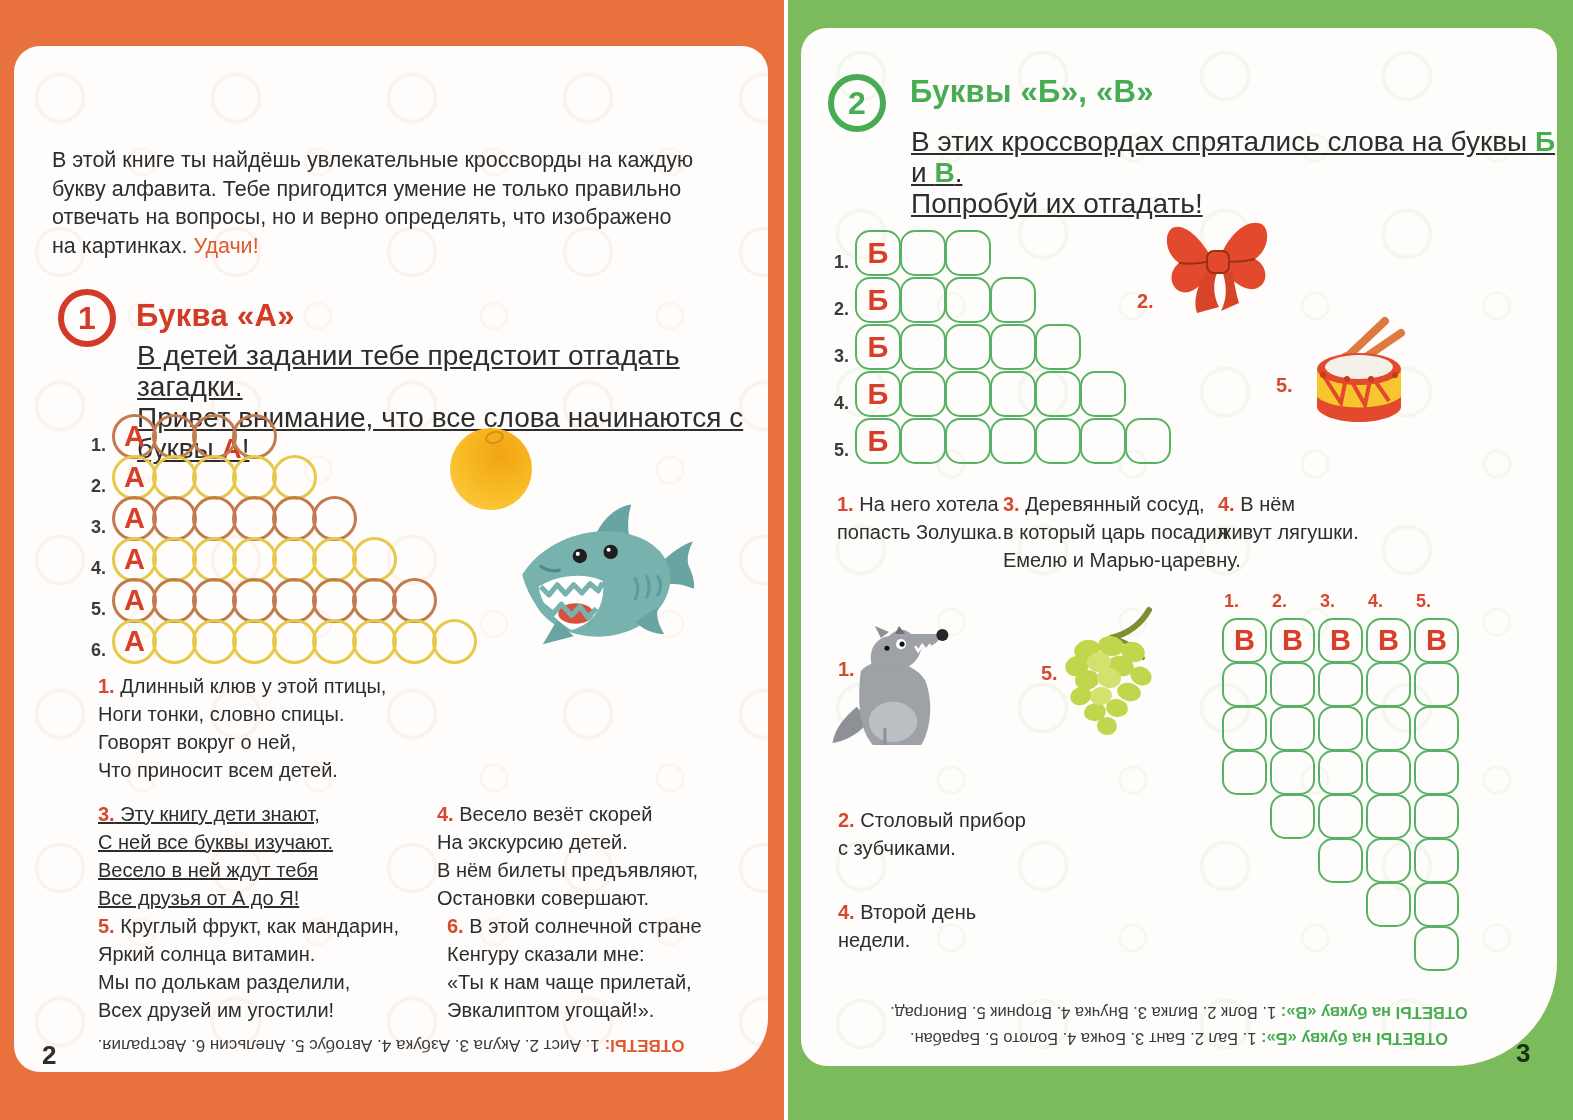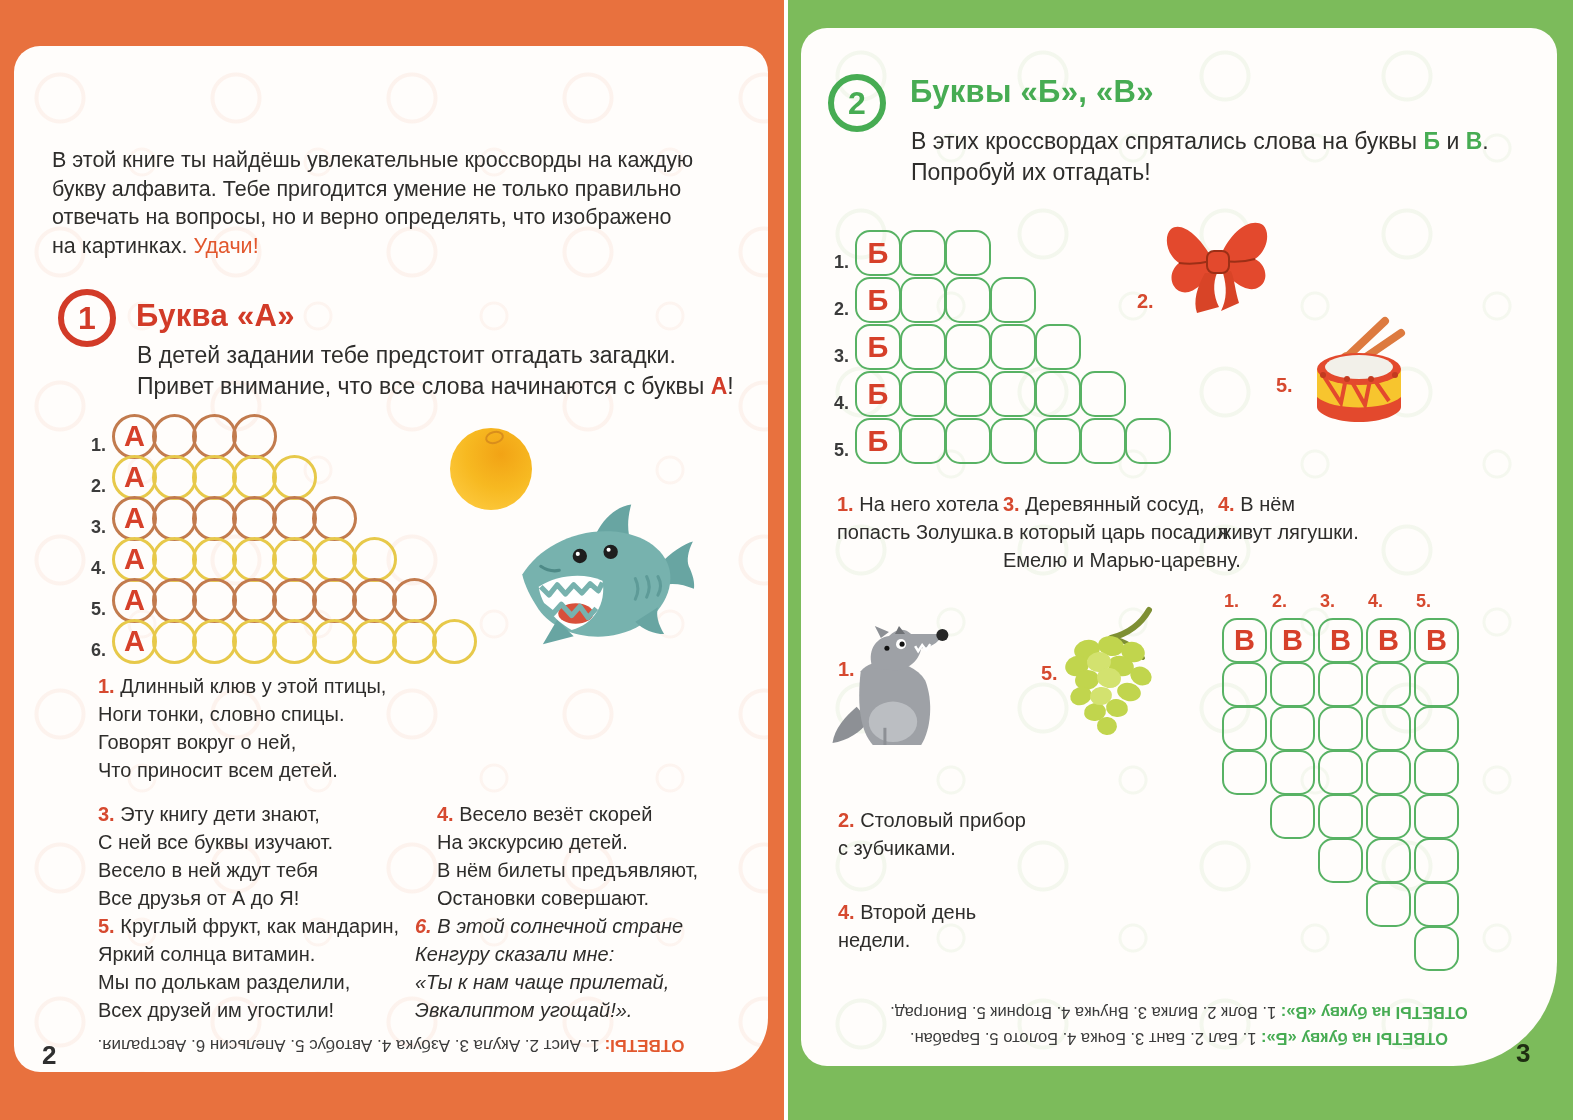--- a/index.html
+++ b/index.html
@@ -42,21 +42,21 @@
   .badge {
     width:58px; height:58px; border-radius:50%;
     display:flex; align-items:center; justify-content:center;
     font-weight:800; font-size:32px; background:transparent;
   }
   .badge.red   { border:6px solid var(--red-heading,#D23B28);   color:var(--red-heading,#D23B28); }
   .badge.green { border:6px solid var(--green-heading,#47AC53); color:var(--green-heading,#47AC53); }
   h2.sec { font-size:31px; font-weight:800; letter-spacing:.3px; }
   .red-t   { color:var(--red-heading,#D23B28); }
   .green-t { color:var(--green-heading,#47AC53); }
-  .sub { font-size:23px; line-height:31px; }
+  .sub { font-size:28px; line-height:31px;text-decoration:underline; }
   .sub b.red   { color:var(--red-heading,#D23B28);   font-weight:800; }
   .sub b.green { color:var(--green-heading,#47AC53); font-weight:800; }
 
   .grid { position:absolute; }
   .gcell { position:absolute; background:transparent; }
   .gcell.circ { border:3px solid var(--cell-brown,#C27B4E); border-radius:50%; }
   .gcell.circ.alt { border-color:var(--cell-yellow,#E7C94A); }
   .gcell.sq { border:2.5px solid var(--cell-green,#58B264); border-radius:15px; }
   .glet {
     display:flex; width:100%; height:100%; align-items:center; justify-content:center;
@@ -179,24 +179,24 @@
       <path d="M30 104 L40 112 L48 103 L58 114 L66 105 L74 116 L82 107" stroke="#77B2AE" stroke-width="5" fill="none" stroke-linejoin="round"></path>
       <circle cx="66" cy="56" r="7" fill="#1E1E1E"></circle>
         <circle cx="64" cy="54" r="2" fill="#fff"></circle>
       <circle cx="96" cy="52" r="7" fill="#1E1E1E"></circle>
         <circle cx="94" cy="50" r="2" fill="#fff"></circle>
       <path d="M120 78 q5 10 0 20 M131 76 q5 10 0 20 M142 76 q5 9 0 18" stroke="#5E9B98" stroke-width="3" fill="none" stroke-linecap="round"></path>
       <path d="M28 66 q9 6 18 4" stroke="#4E8A87" stroke-width="3" fill="none" stroke-linecap="round"></path>
     </svg>
 
     <div class="clue" style="left:84px; top:626px;"><span class="cnum">1.</span> Длинный клюв у этой птицы,<br>Ноги тонки, словно спицы.<br>Говорят вокруг о ней,<br>Что приносит всем детей.</div>
-    <div class="clue" style="left:84px; top:754px;"><span class="cnum">3.</span> Эту книгу дети знают,<br>С ней все буквы изучают.<br>Весело в ней ждут тебя<br>Все друзья от А до Я!</div>
+    <div class="clue" style="left:84px; top:754px;text-decoration:underline;"><span class="cnum">3.</span> Эту книгу дети знают,<br>С ней все буквы изучают.<br>Весело в ней ждут тебя<br>Все друзья от А до Я!</div>
     <div class="clue" style="left:84px; top:866px;"><span class="cnum">5.</span> Круглый фрукт, как мандарин,<br>Яркий солнца витамин.<br>Мы по долькам разделили,<br>Всех друзей им угостили!</div>
     <div class="clue" style="left:423px; top:754px;"><span class="cnum">4.</span> Весело везёт скорей<br>На экскурсию детей.<br>В нём билеты предъявляют,<br>Остановки совершают.</div>
-    <div class="clue" style="left:401px; top:866px;font-style:italic;"><span class="cnum">6.</span> В этой солнечной стране<br>Кенгуру сказали мне:<br>«Ты к нам чаще прилетай,<br>Эвкалиптом угощай!».</div>
+    <div class="clue" style="left:433px; top:866px;"><span class="cnum">6.</span> В этой солнечной стране<br>Кенгуру сказали мне:<br>«Ты к нам чаще прилетай,<br>Эвкалиптом угощай!».</div>
 
     <div class="answers" style="left:40px; top:986px; width:674px;"><span class="ans-label orange">ОТВЕТЫ:</span> <span>1. Аист 2. Акула 3. Азбука 4. Автобус 5. Апельсин 6. Австралия.</span></div>
 
     <div class="pagenum p2">2</div>
   </div>
 </div>
 
 <div class="page right">
   <div class="inner">
 

